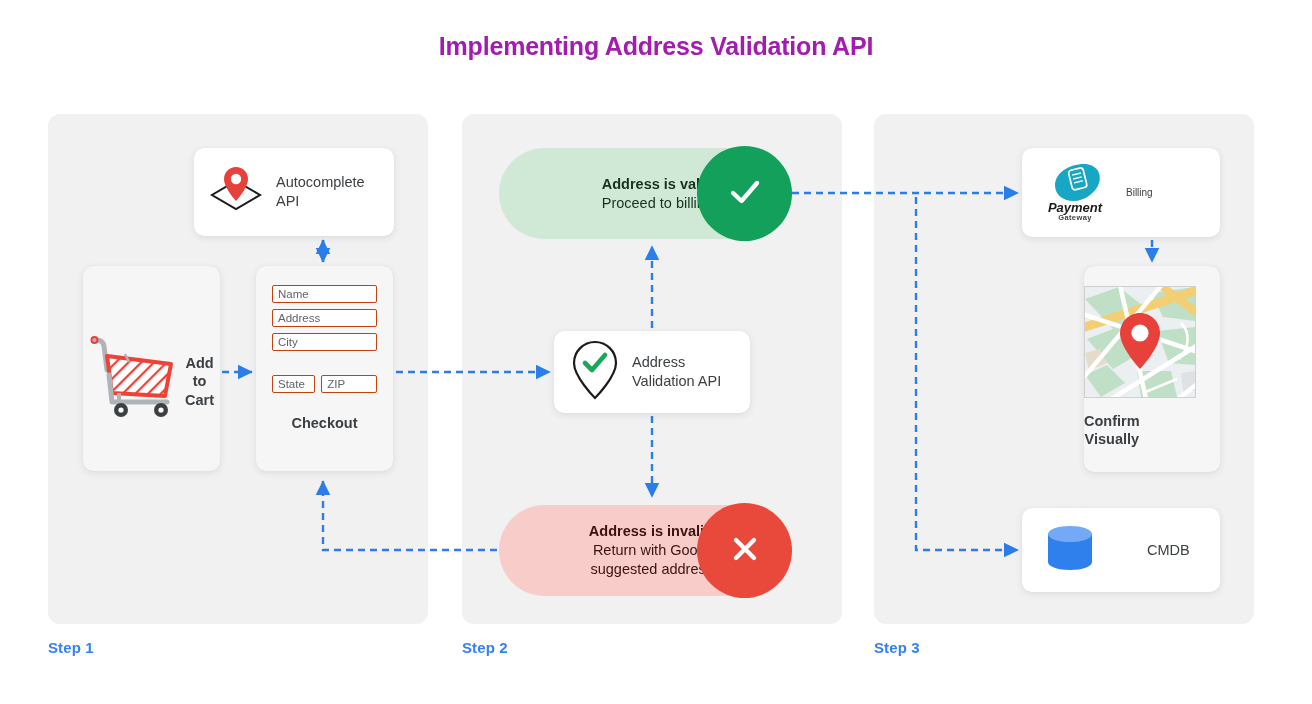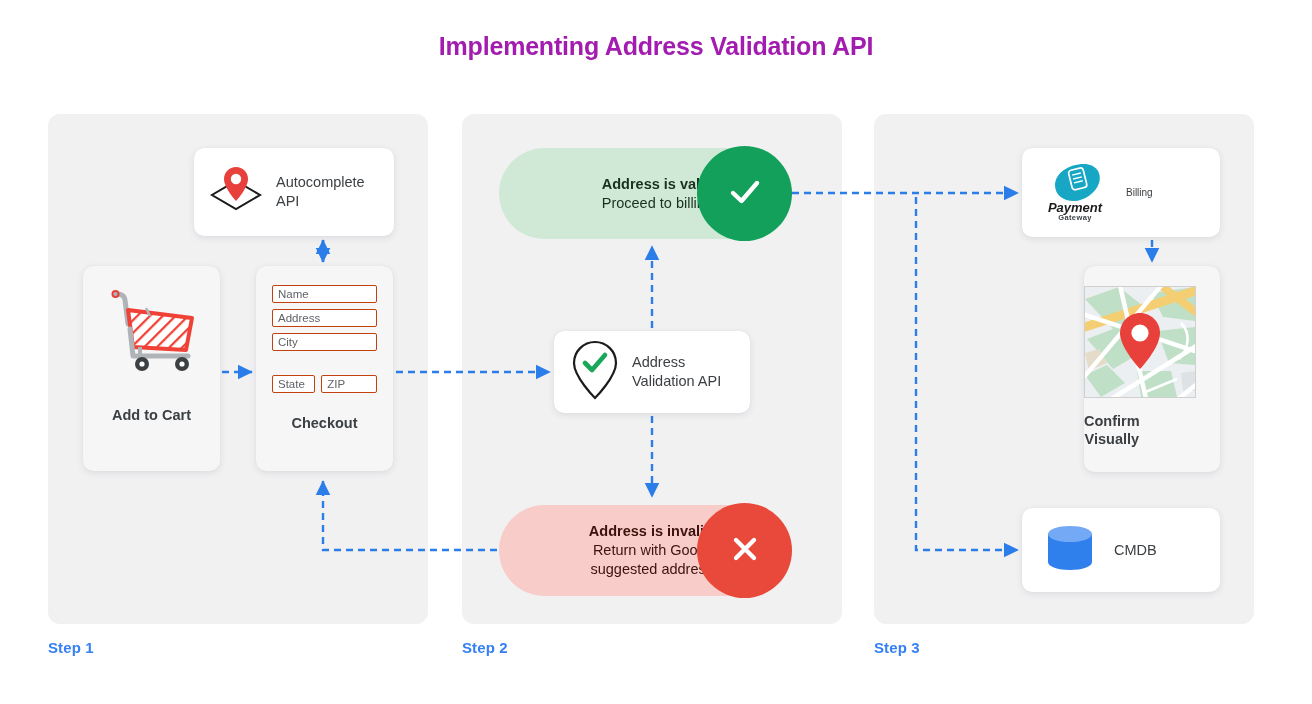--- a/index.html
+++ b/index.html
@@ -46,21 +46,21 @@
   }
   .card-gray{background:#f6f6f7;}
 
   
   #card-autocomplete{left:194px;top:148px;width:200px;height:88px;
     display:flex;align-items:center;padding-left:14px;gap:12px;}
   .api-text{font-size:14.5px;color:#3c4043;line-height:1.3;}
 
   
   #card-addtocart{left:83px;top:266px;width:137px;height:205px;
-    display:flex;flex-direction:column;align-items:center;}
+    display:flex;align-items:center;}
   .cart-wrap{margin-top:18px;}
   .card-caption{font-size:14.5px;font-weight:bold;color:#3c4043;text-align:center;line-height:1.25;}
   #addtocart-caption{margin-top:26px;}
 
   
   #card-checkout{left:256px;top:266px;width:137px;height:205px;
     display:flex;flex-direction:column;align-items:center;}
   .form{margin-top:19px;width:105px;}
   .finput{
     box-sizing:border-box;width:105px;height:18px;
@@ -99,21 +99,21 @@
     display:flex;align-items:center;padding-left:16px;gap:12px;}
 
   
   #card-billing{left:1022px;top:148px;width:198px;height:89px;
     display:flex;align-items:center;padding-left:16px;gap:14px;}
   #card-confirm{left:1084px;top:266px;width:136px;height:206px;
     display:flex;flex-direction:column;align-items:flex-start;}
   #confirm-caption{margin-top:14px;}
   #card-cmdb{left:1022px;top:508px;width:198px;height:84px;
     display:flex;align-items:center;padding-left:22px;gap:18px;}
-  .cmdb-text{font-size:14.5px;color:#3c4043;}
+  .cmdb-text{font-size:14.5px;color:#3c4043;margin-left:33px;}
   .billing-text{font-size:10px;color:#3c4043;}
 
   
   .map-thumb{margin-top:20px;width:112px;height:112px;border:1px solid #cfcfcf;box-sizing:border-box;}
 
   
   .conn{position:absolute;}
   .store-label{
     position:absolute;left:936px;top:344px;width:90px;
     font-size:13.5px;font-weight:bold;color:#3680f5;line-height:1.42;

